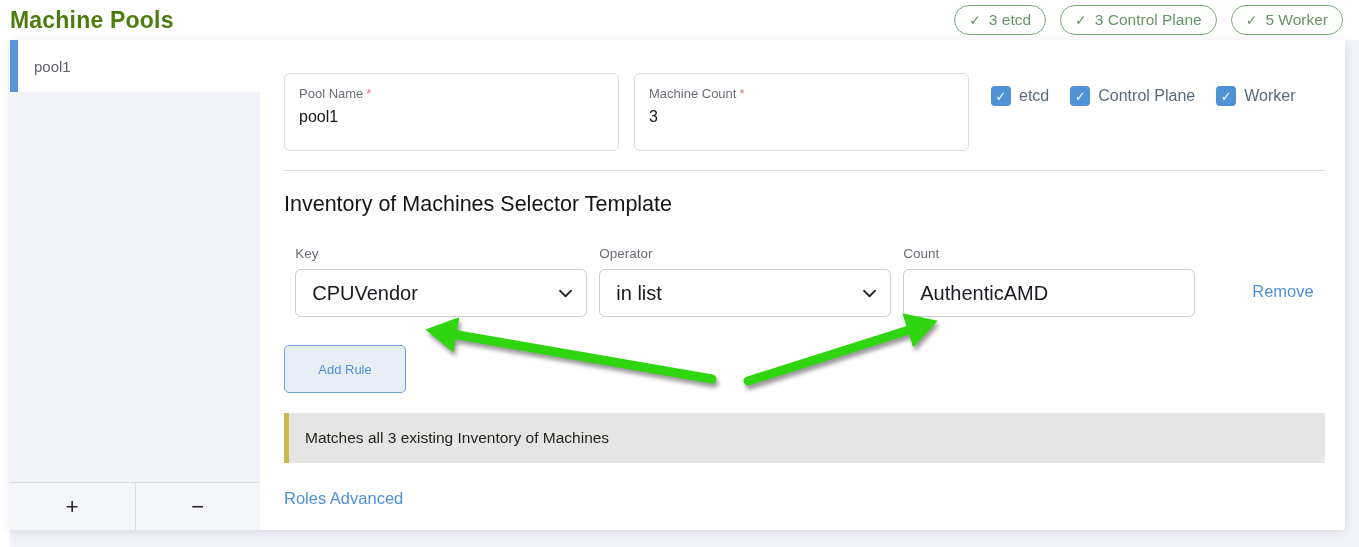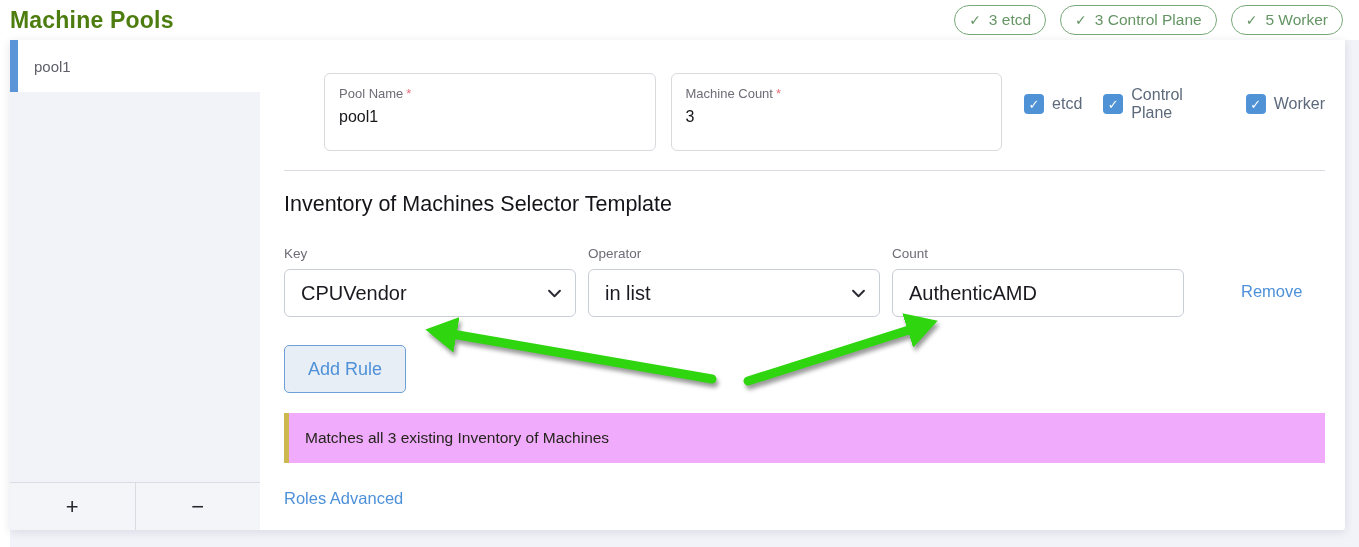--- a/index.html
+++ b/index.html
@@ -26,54 +26,54 @@
   .pool-tab { height:52px; background:#fff; display:flex; align-items:center;
     border-left:8px solid #5b95d7; padding-left:16px; font-size:15px; color:#5f5f6a; cursor:pointer; }
   .sidebar-actions { position:absolute; left:0; right:0; bottom:0; height:48px; display:flex;
     border-top:1px solid #dadce3; background:#f4f5f9; border-radius:0 0 0 3px; }
   .sidebar-actions button { flex:1; border:none; background:transparent; font-size:22px; color:#26262d;
     cursor:pointer; font-family:inherit; display:flex; align-items:center; justify-content:center; }
   .sidebar-actions button:first-child { border-right:1px solid #dadce3; }
 
   
   .main { flex:1; padding:33px 20px 0 24px; position:relative; }
-  .top-row { display:flex; align-items:flex-start;margin-left:40px; }
+  .top-row { display:flex; align-items:flex-start; }
   .field-box { width:335px; height:78px; border:1px solid #d8dade; border-radius:6px;
     padding:12px 14px; margin-right:15px; background:#fff; cursor:text; }
   .field-label { font-size:13px; color:#6d6d77; }
   .req { color:#e9707a; margin-left:3px; }
   .field-box input { display:block; border:none; outline:none; margin-top:7px; font-size:16px;
     color:#17171c; width:100%; font-family:inherit; background:transparent; }
 
   .roles { margin-left:7px; }
   .roles-heading { font-size:20px; font-weight:400; color:#141419; margin-top:5px; }
   .roles-row { margin-top:13px; display:flex; align-items:center; gap:21px; }
   .checkbox-item { display:flex; align-items:center; gap:8px; font-size:16px; color:#5c6a7c; cursor:pointer; }
   .checkbox { width:20px; height:20px; border-radius:4px; background:#4f92d6; color:#fff;
     display:flex; align-items:center; justify-content:center; font-size:13px; font-weight:700; flex:none; }
 
   .divider { border-top:1px solid #d9dbe2; margin-top:19px; }
   .section-heading { margin-top:21px; font-size:21.5px; font-weight:400; color:#141419; }
 
-  .rule-grid { margin-top:29px; display:flex; }
+  .rule-grid { margin-top:29px; display:flex;justify-content:center; }
   .rule-col { width:292px; margin-right:12px; }
   .col-label { font-size:13.5px; color:#6d6d77; margin-bottom:8px; }
   .select { height:48px; border:1px solid #c9cdd6; border-radius:6px; background:#fff;
     display:flex; align-items:center; justify-content:space-between; padding:0 14px 0 16px;
     font-size:20px; color:#1a1a20; cursor:pointer; }
   .text-input { height:48px; width:100%; border:1px solid #c9cdd6; border-radius:6px; background:#fff;
     padding:0 16px; font-size:20px; color:#1a1a20; outline:none; font-family:inherit; }
   .remove-col { margin-left:45px; padding-top:21px; height:69px; display:flex; align-items:center; }
   .link { color:#4e91d9; font-size:16.5px; cursor:pointer; text-decoration:none; }
 
   .add-rule-btn { margin-top:28px; width:122px; height:48px; background:#e8eef6;
-    border:1px solid #6f9fd8; border-radius:5px; color:#4e91d9; font-size:18px;
+    border:1px solid #6f9fd8; border-radius:5px; color:#4e91d9; font-size:13px;
     cursor:pointer; font-family:inherit; }
 
-  .banner { margin-top:20px; height:50px; background:#f0abfc; border-left:5px solid #ccb84e;
+  .banner { margin-top:20px; height:50px; background:#e5e5e5; border-left:5px solid #ccb84e;
     display:flex; align-items:center; padding-left:16px; font-size:15.5px; color:#25241d; }
 
   .show-advanced { display:inline-block; margin-top:26px; }
 
   
   .annotation-arrows { position:absolute; left:0; top:0; width:1359px; height:547px;
     pointer-events:none; z-index:20; }
   .annotation-arrows g { filter:drop-shadow(2px 4px 2px rgba(0,0,0,.4)); }
 </style>
 </head>

